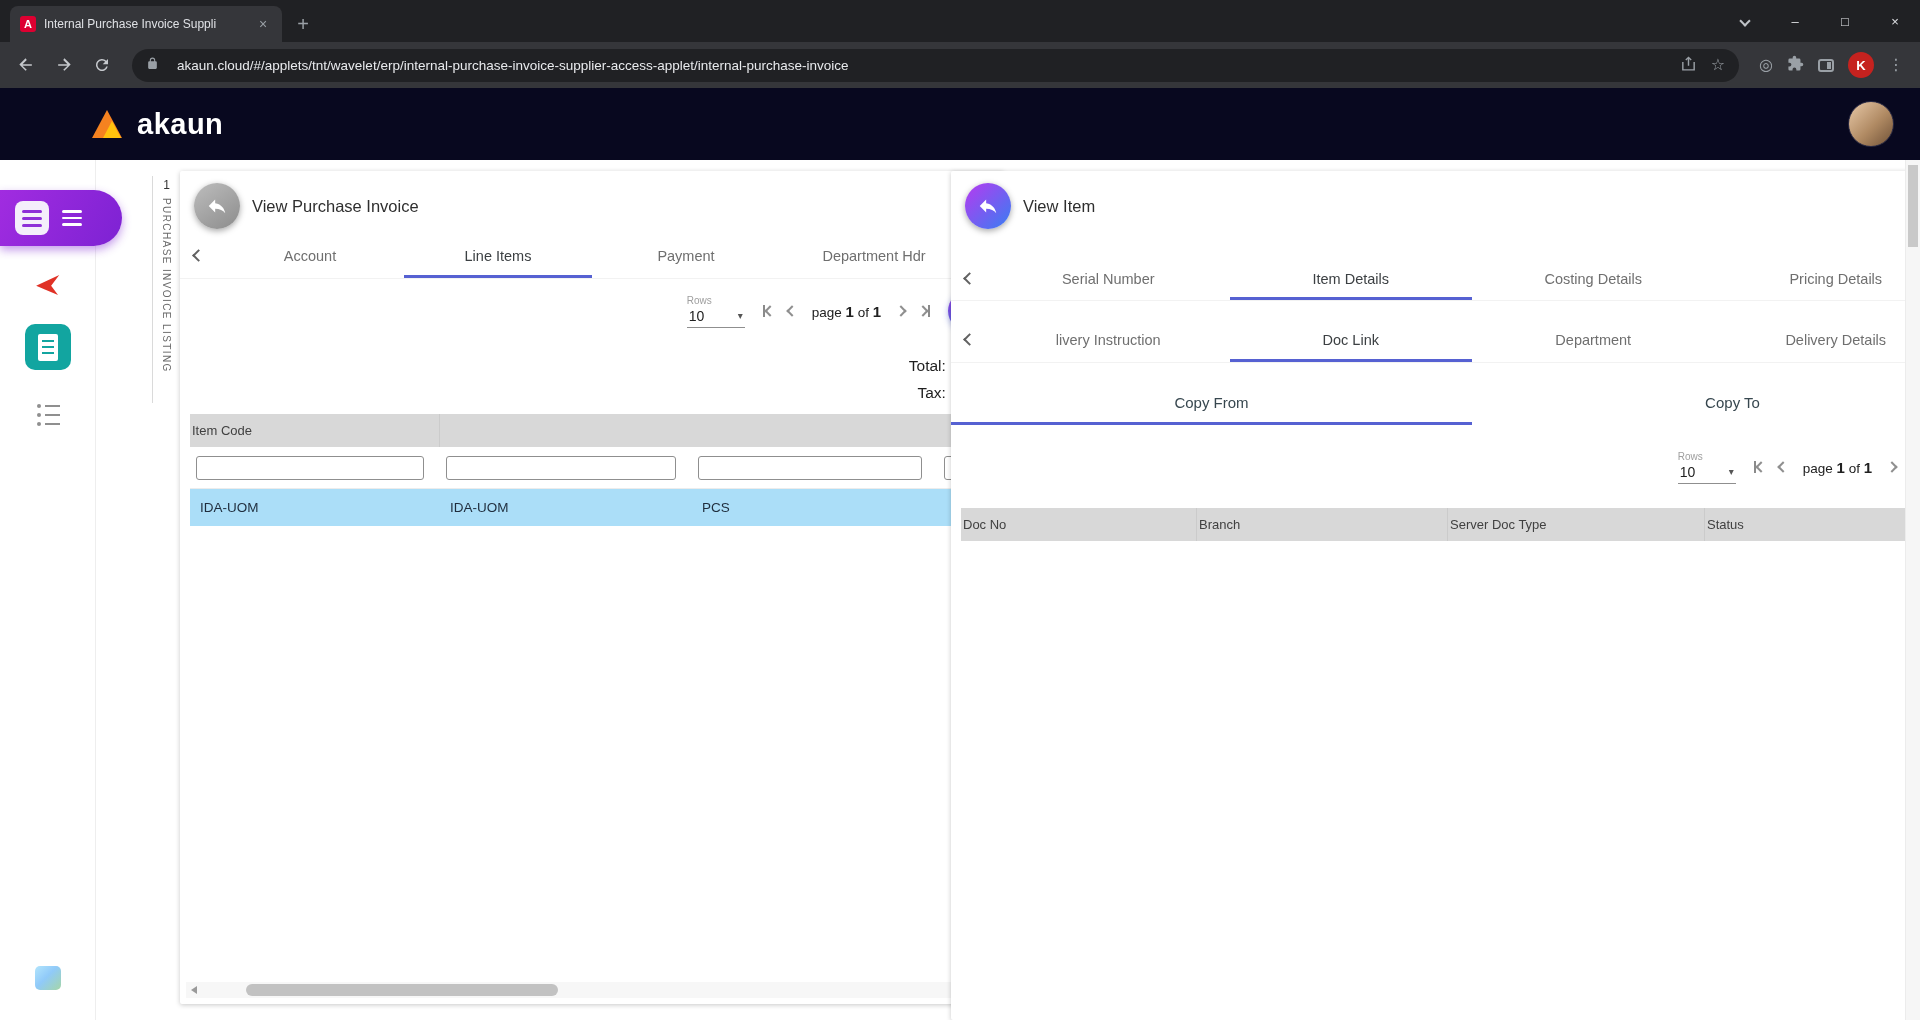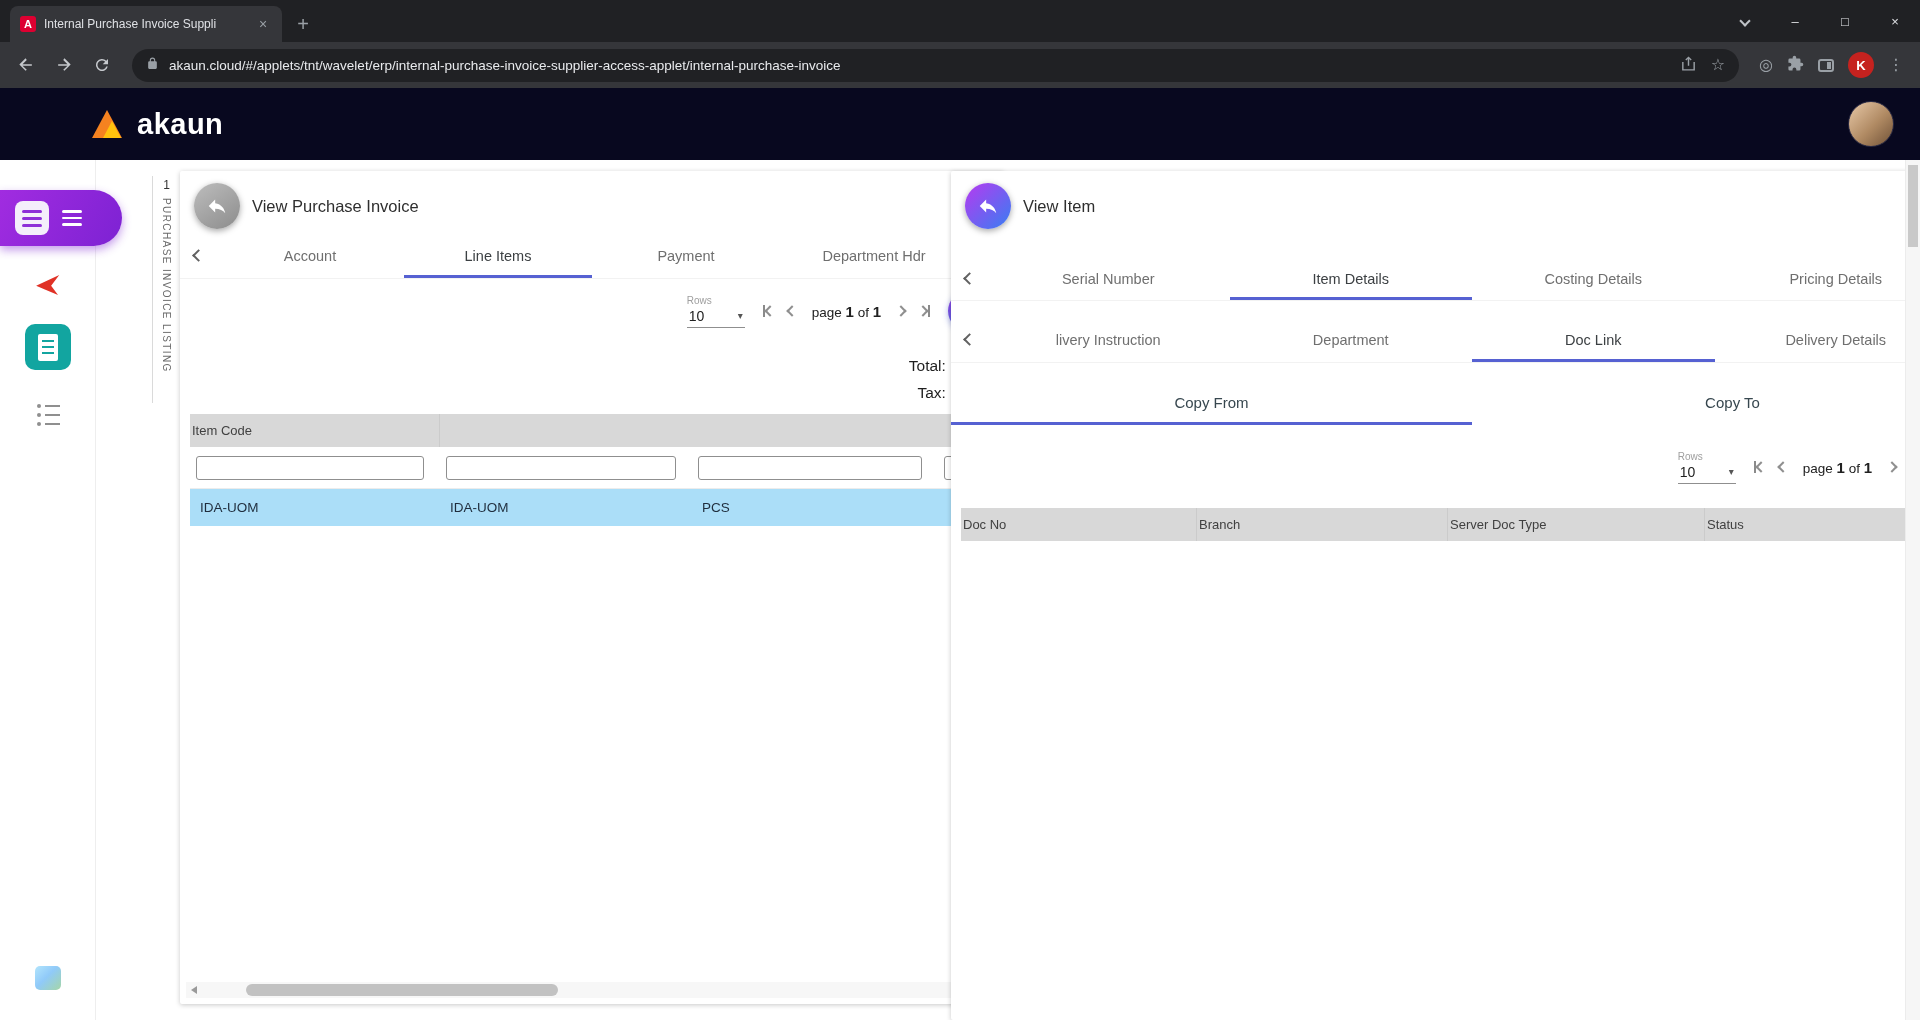--- a/index.html
+++ b/index.html
@@ -24,21 +24,21 @@
     display:flex; align-items:center; justify-content:center; }
   .chev { display:inline-block; width:8px; height:8px; border-right:2px solid #8f8f8f;
     border-bottom:2px solid #8f8f8f; }
   .chev.r { transform:rotate(-45deg); }
   .chev.l { transform:rotate(135deg); }
   .chev.d { transform:rotate(45deg); border-color:#bfc3c8; }
 
   .toolbar { height:46px; background:#35363a; display:flex; align-items:center; padding:0 10px; gap:6px; }
   .nav-ic { width:32px; height:32px; display:flex; align-items:center; justify-content:center; border-radius:50%; }
   .omnibox { flex:1; height:33px; background:#202124; border-radius:17px; margin:0 8px;
-    display:flex; align-items:center; padding:0 14px; gap:10px; }
+    display:flex; align-items:center; padding:0 14px; gap:18px; }
   .url-text { color:#e8eaed; font-size:13.5px; white-space:nowrap; overflow:hidden; flex:1; }
   .omni-right { display:flex; align-items:center; gap:14px; }
   .tb-right { display:flex; align-items:center; gap:14px; padding:0 6px; }
   .glyph { color:#9aa0a6; font-size:16px; line-height:1; }
   .panel-ic { width:16px; height:13px; border:2px solid #9aa0a6; border-radius:3px; position:relative; display:inline-block; }
   .panel-ic::after { content:""; position:absolute; right:1px; top:1px; bottom:1px; width:4px; background:#9aa0a6; }
   .prof-avatar { width:26px; height:26px; border-radius:50%; background:#c5221f; color:#fff;
     font-size:13px; font-weight:bold; display:flex; align-items:center; justify-content:center; }
 
   
@@ -455,25 +455,25 @@
         </span>
     </div>
 
     <div class="tabbar rp-tabs2">
       <span class="tab-scroll">
           <i class="chev l"></i>
         </span>
       <div class="tab">
           <span>livery Instruction</span>
         </div>
-      <div class="tab">
-          <span>Department</span>
-        </div>
       <div class="tab active">
           <span>Doc Link</span>
+        </div>
+      <div class="tab">
+          <span>Department</span>
         </div>
       <div class="tab">
           <span>Delivery Details</span>
         </div>
       <span class="tab-scroll">
           <i class="chev r"></i>
         </span>
     </div>
 
     <div class="tabbar rp-subtabs">

